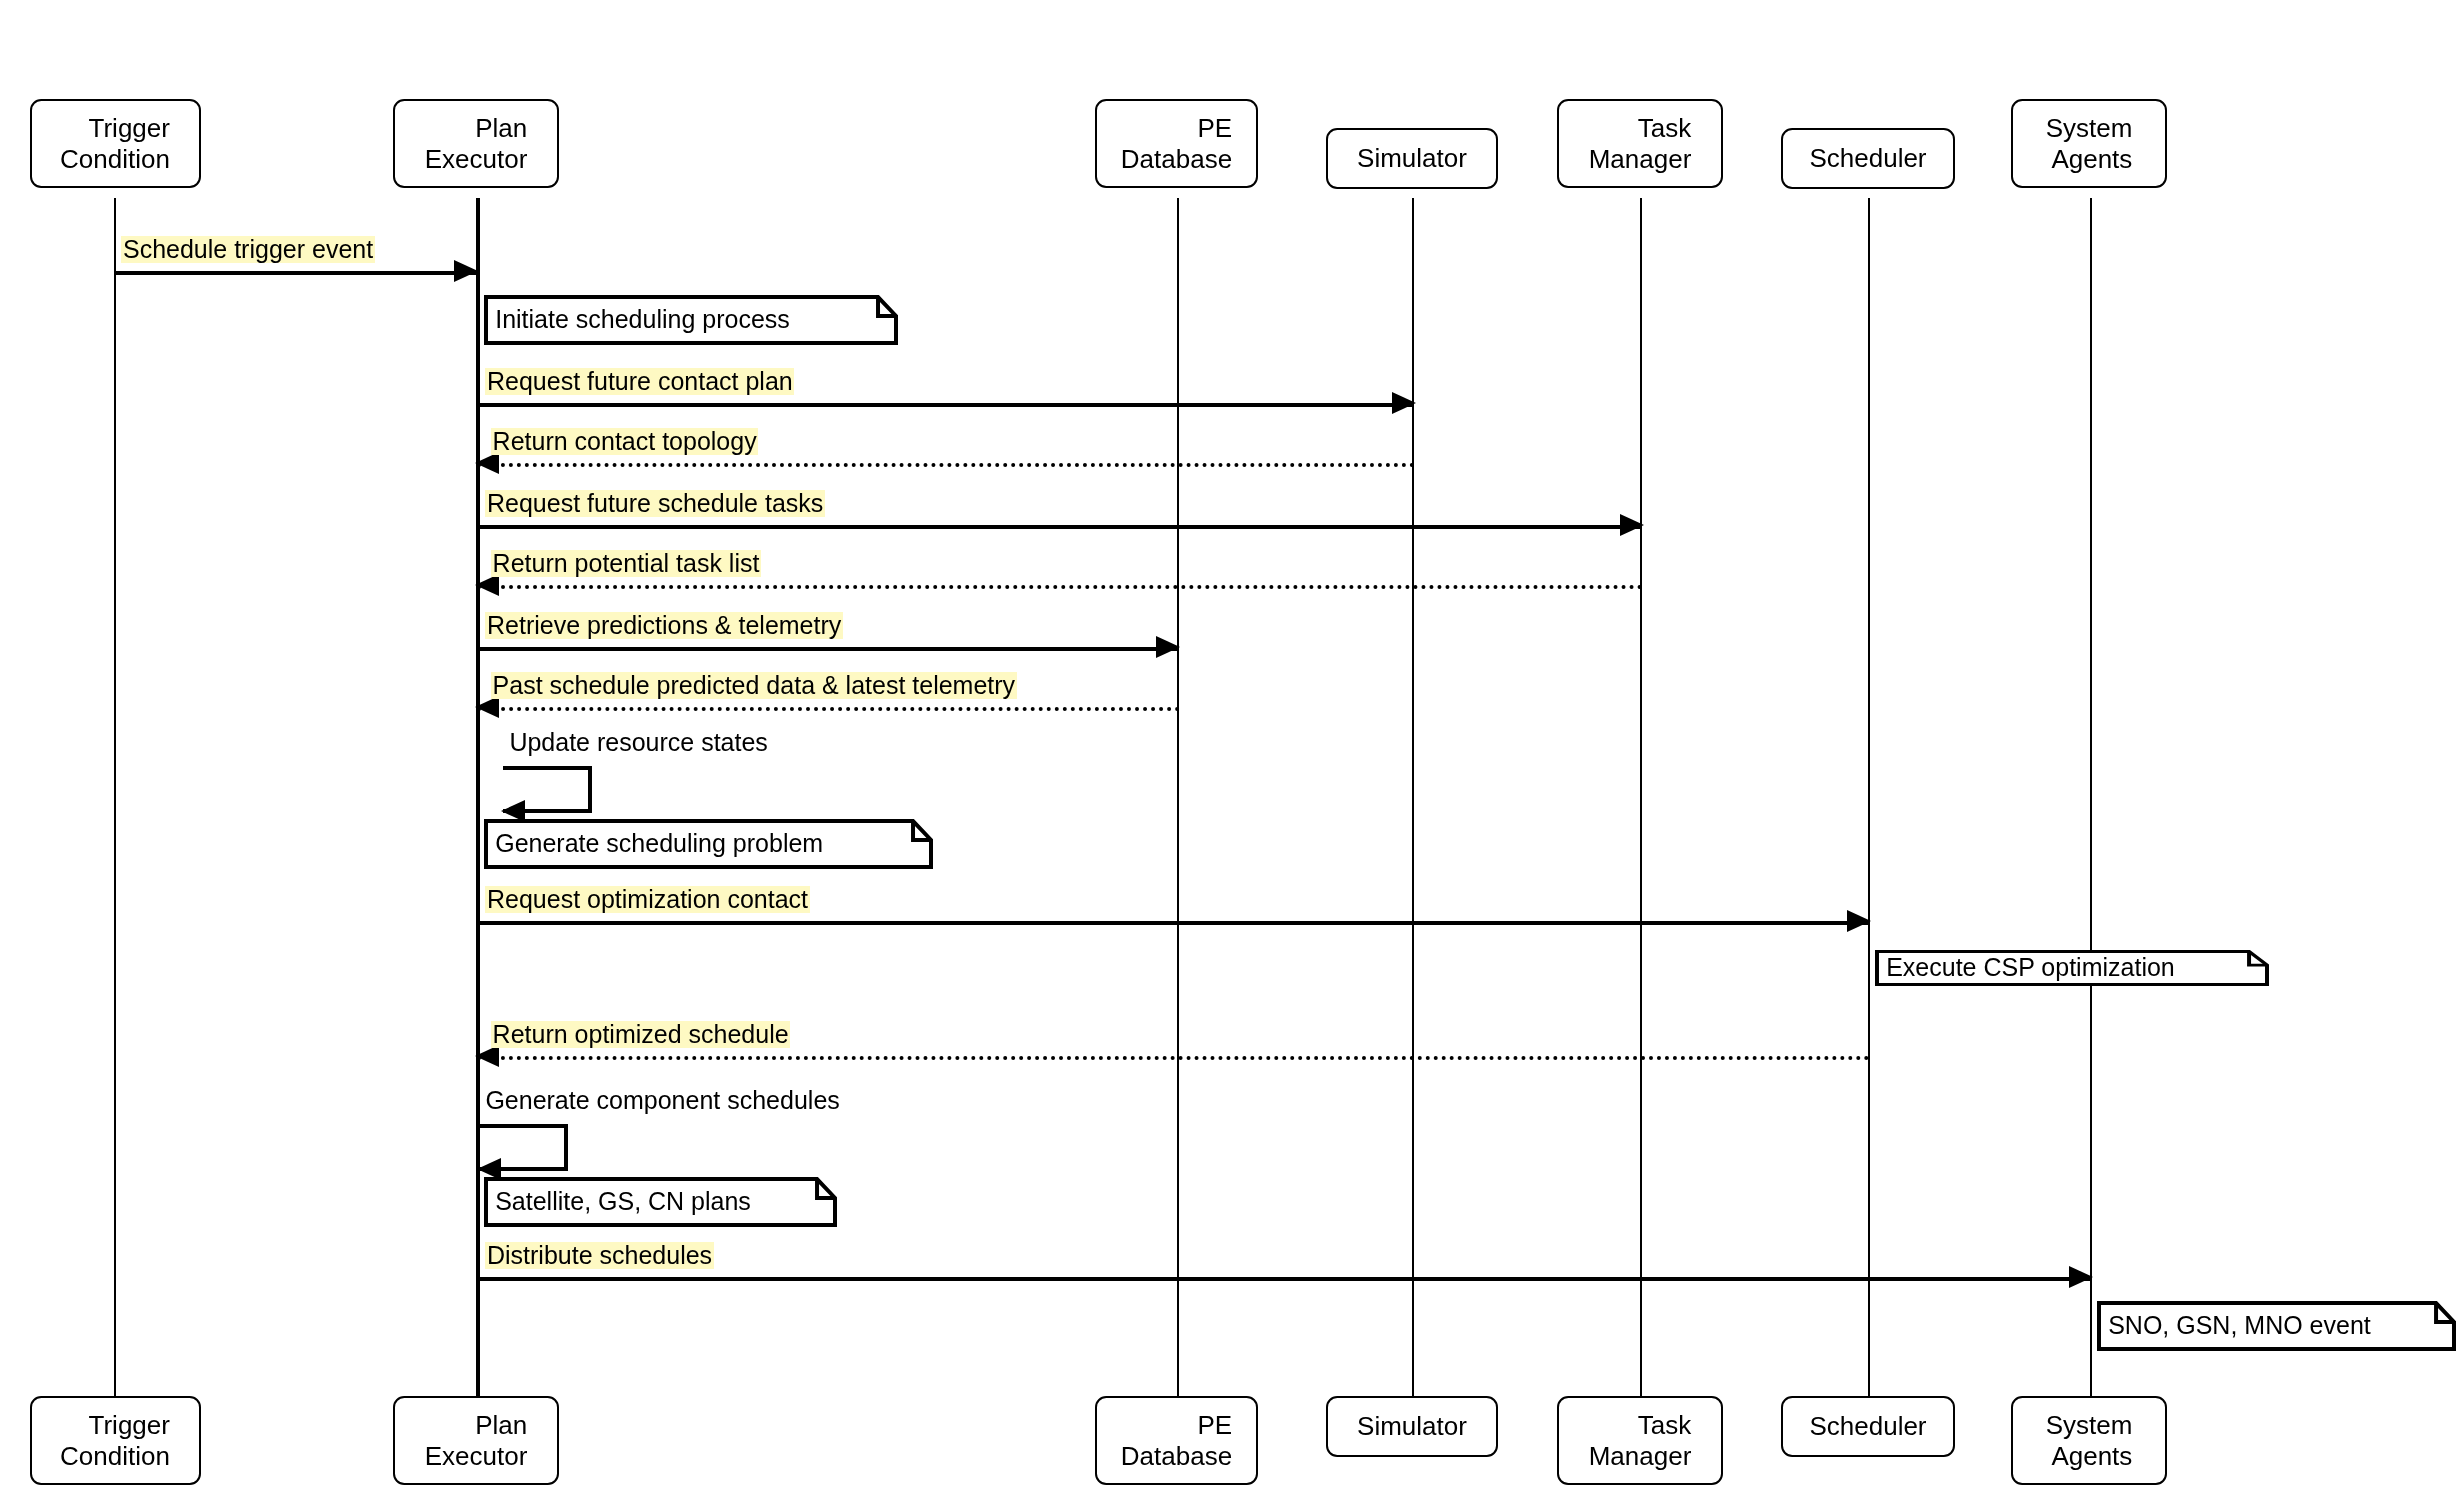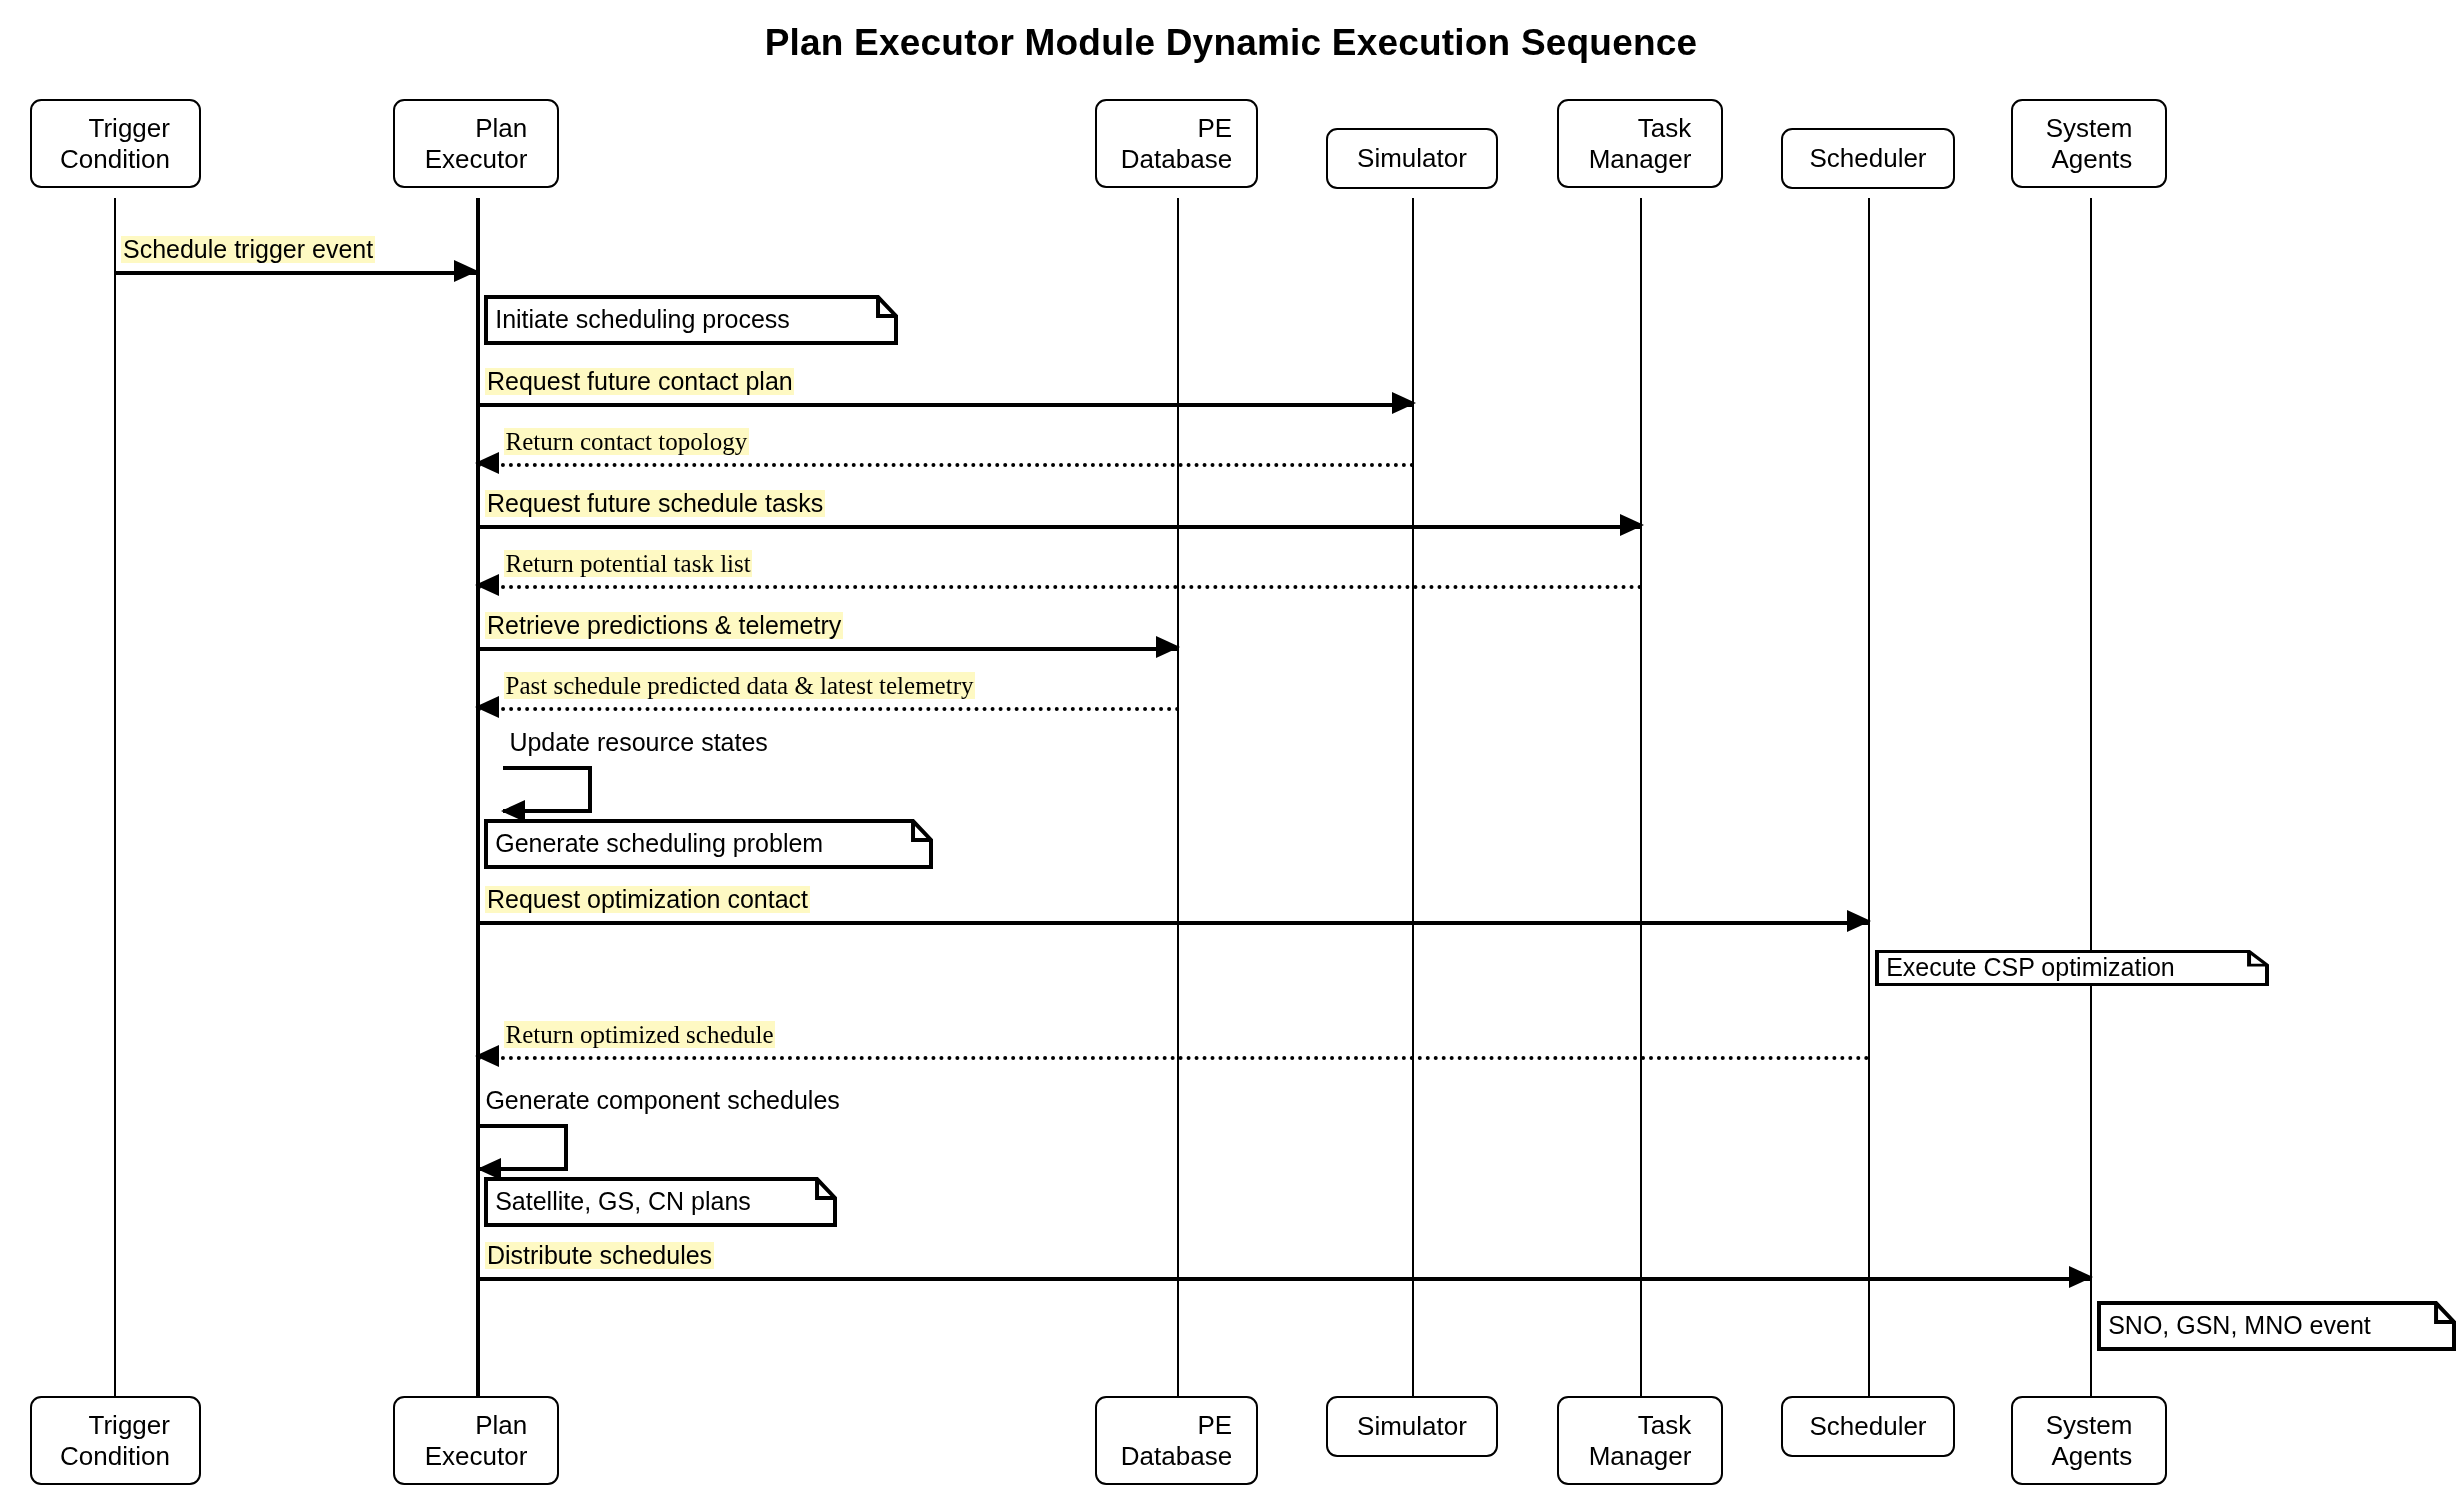--- a/index.html
+++ b/index.html
@@ -98,21 +98,21 @@
   .msg .label {
     position: absolute;
     bottom: 8px;
     font-size: 25px;
     white-space: nowrap;
     background: #fef9c3;
     padding: 0 1.6px;
     line-height: 1.1;
   }
   .msg .label.at-left { left: 6.4px; }
-  .msg .label.at-left-indent { left: 27px; font-family: Liberation Serif, serif; }
+  .msg .label.at-left-indent { left: 14px; }
   
   .selfmsg {
     position: absolute;
     z-index: 3;
   }
   .selfmsg .top {
     position: absolute;
     left: 0; top: 0;
     height: 0;
     border-top: 4px solid #000000;
@@ -162,21 +162,20 @@
     white-space: nowrap;
     line-height: 1.1;
   }
   .note svg { display: block; width: 100%; height: 100%; }
 </style>
 </head>
 <body>
 
 <div id="canvas">
 
-  <div class="diagram-title">Plan Executor Module Dynamic Execution Sequence</div>
 
   <div class="lifeline" style="left:114px; top:198px; height:1214px;"></div>
   <div class="lifeline activated" style="left:476px; top:198px; height:1214px;"></div>
   <div class="lifeline" style="left:1177px; top:198px; height:1214px;"></div>
   <div class="lifeline" style="left:1412px; top:198px; height:1214px;"></div>
   <div class="lifeline" style="left:1640px; top:198px; height:1214px;"></div>
   <div class="lifeline" style="left:1868px; top:198px; height:1214px;"></div>
   <div class="lifeline" style="left:2090px; top:198px; height:1214px;"></div>
 
   <div class="participant" style="left:29.5px; top:99px; width:171px; height:89px;">

